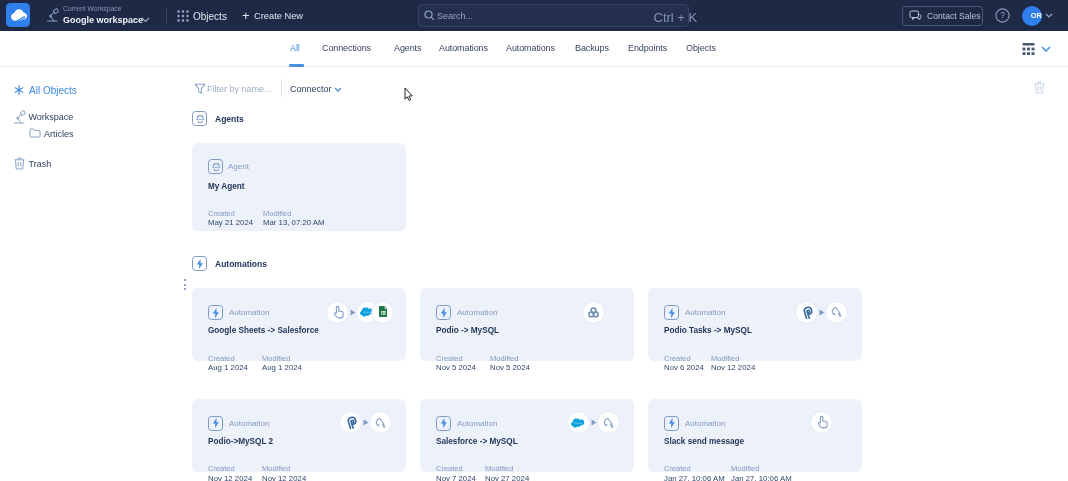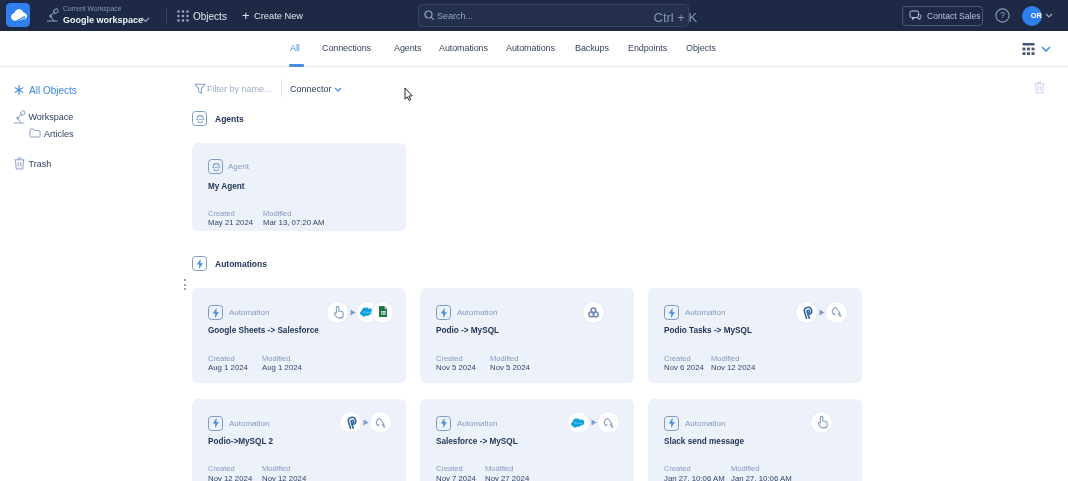--- a/index.html
+++ b/index.html
@@ -1,19 +1,19 @@
 <!DOCTYPE html>
 <html><head><meta charset="utf-8"><style>
 *{margin:0;padding:0;box-sizing:border-box}
 html,body{width:1068px;height:481px;overflow:hidden;background:#fff;font-family:"Liberation Sans",sans-serif}
 .abs{position:absolute}
 body{position:relative}
 .topbar{position:absolute;left:0;top:0;width:1068px;height:31px;background:#1e2a45}
 .t{position:absolute;white-space:nowrap;line-height:1}
-.card{position:absolute;width:214px;height:95px;background:#edf1fa;border-radius:6px}
+.card{position:absolute;width:214px;height:73px;background:#edf1fa;border-radius:6px}
 .isq{position:absolute;width:15px;height:15px;border:1.2px solid #7f9ac3;border-radius:3.5px}
 .circ{position:absolute;width:21px;height:21px;border-radius:50%;background:#fff;box-shadow:0 0 0 0.7px #e3eaf6}
 .lbl{color:#8599bf;font-size:7.5px}
 .val{color:#33476b;font-size:7.8px}
 .ttl{color:#1f3356;font-size:8.2px;font-weight:bold}
 .tab{position:absolute;top:44px;font-size:9px;color:#37455f;line-height:1;letter-spacing:-0.1px}
 </style></head>
 <body>
 
 <div class="topbar">

